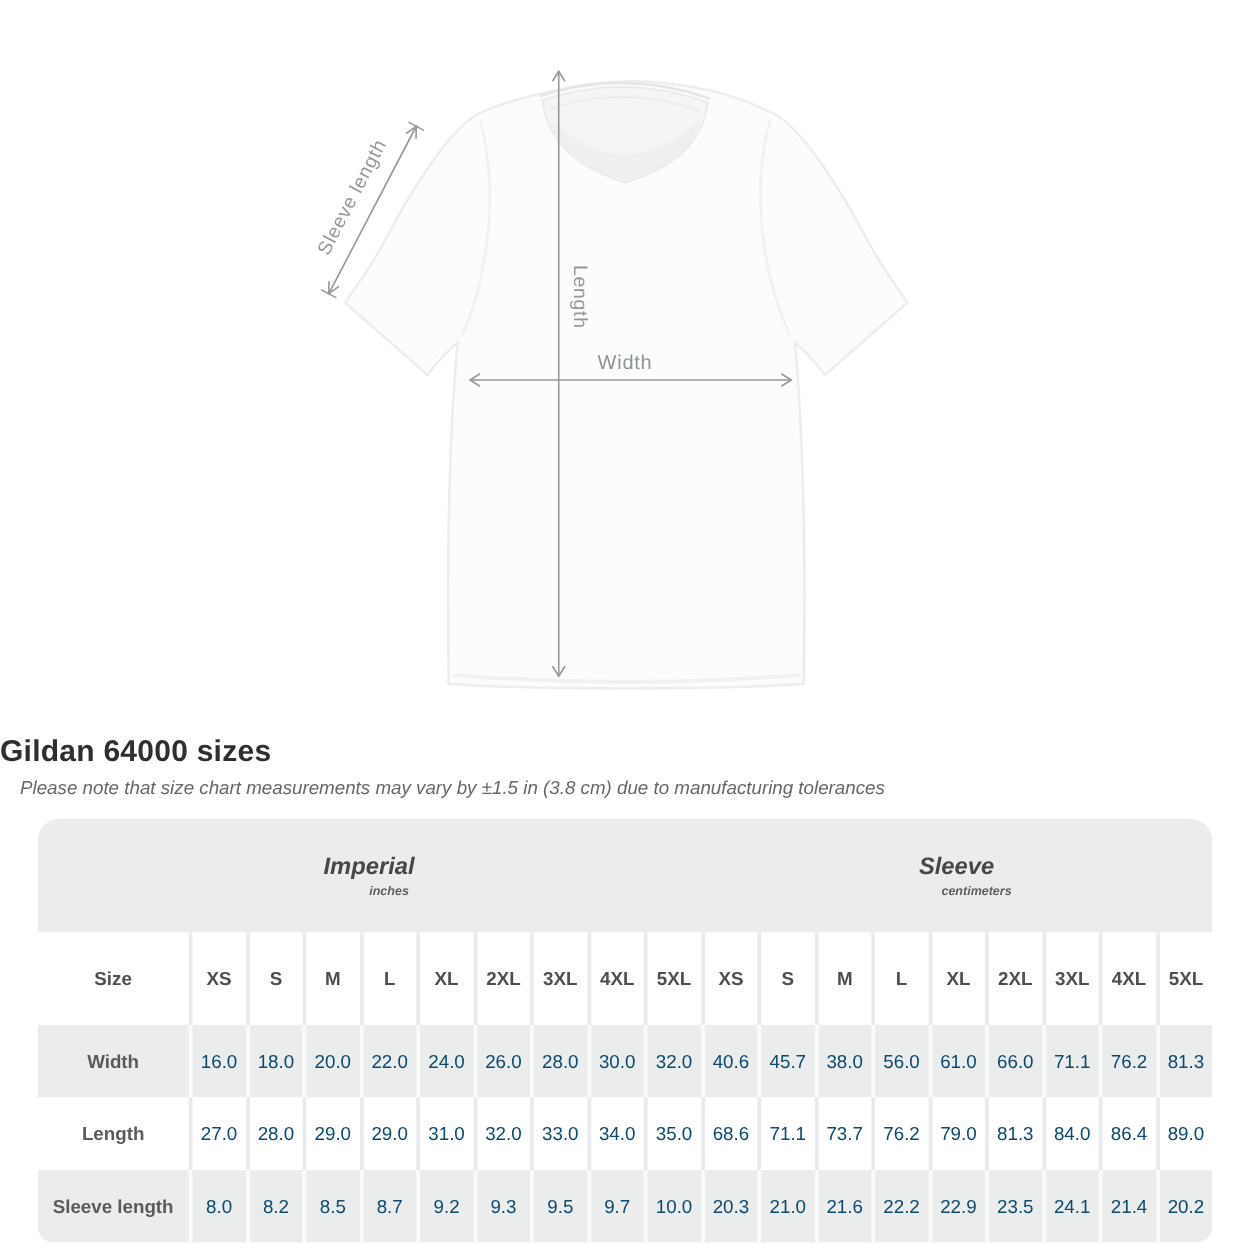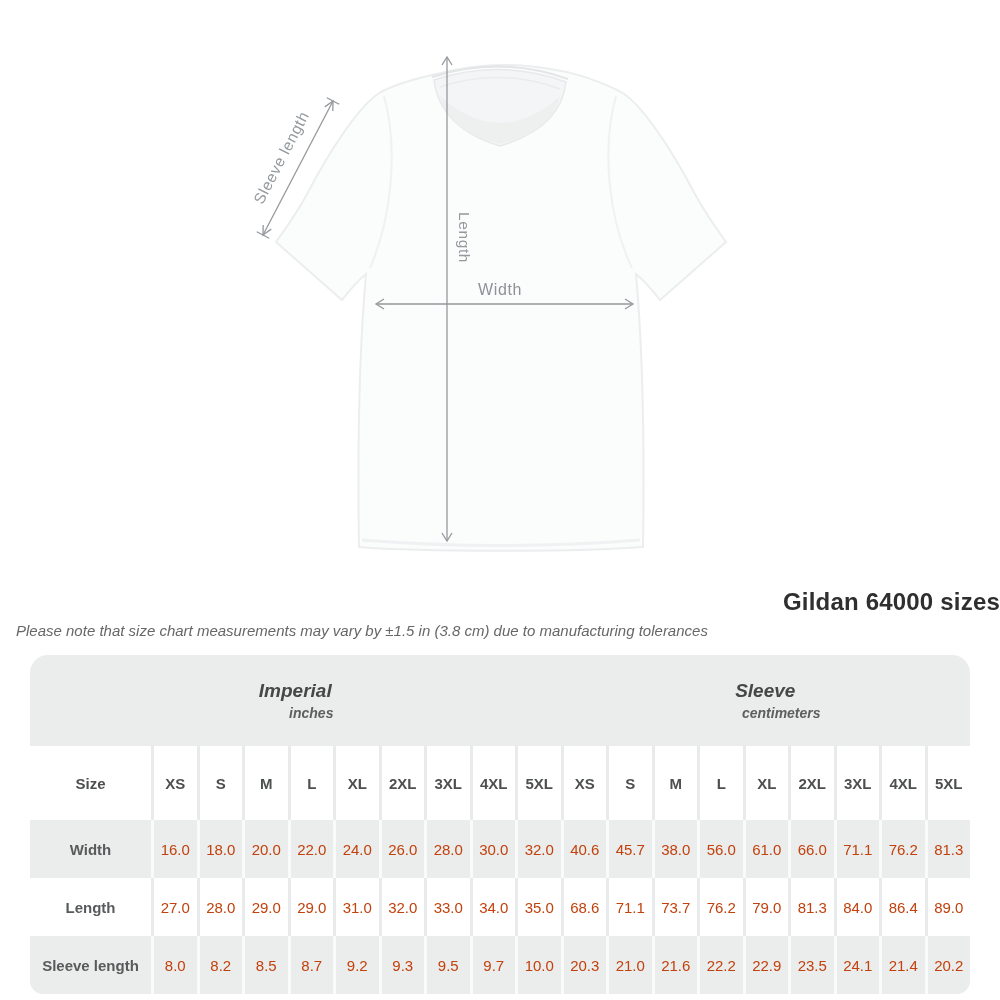--- a/index.html
+++ b/index.html
@@ -1,36 +1,36 @@
 <!DOCTYPE html>
 <html><head>
 <meta charset="utf-8">
 <style>
   html,body{margin:0;padding:0;background:#ffffff;}
   body{width:1000px;height:1000px;font-family:"Liberation Sans",sans-serif;overflow:hidden;}
   .diagram{position:relative;width:1000px;height:572px;}
   .diagram svg{display:block;}
 
-  .page-title{margin:16px 0 6px;text-align:right;font-size:24px;font-weight:bold;color:#2f2f2f;letter-spacing:.2px;}
+  .page-title{margin:16px 0 6px;text-align:left;font-size:24px;font-weight:bold;color:#2f2f2f;letter-spacing:.2px;}
   .note{margin:0 16px 16px;text-align:left;font-style:italic;font-size:15px;color:#676767;}
 
   .table-wrap{margin:0 30px;border-radius:18px 18px 13px 13px;overflow:hidden;}
   table{width:100%;border-collapse:separate;border-spacing:0;table-layout:fixed;}
   col.c-label{width:121px;}
   th,td{padding:0;text-align:center;vertical-align:middle;}
 
   tr.band th{background:#ebecec;height:91px;}
   .group-name{font-size:19px;font-weight:bold;font-style:italic;color:#474747;}
-  .group-unit{font-size:14px;font-style:italic;color:#5e5e5e;margin-top:3px;padding-left:32px;}
+  .group-unit{font-size:10px;font-style:italic;color:#5e5e5e;margin-top:3px;padding-left:32px;}
 
   tr.sizes th{background:#ffffff;height:74px;font-size:15px;font-weight:bold;color:#4d4f50;}
   tr.sizes > *:nth-child(n+2){border-left:3px solid #e9eaeb;}
 
   tbody th{font-size:15px;font-weight:bold;color:#585a5b;}
-  tbody td{font-size:15px;color:#c2410c;}
+  tbody td{font-size:15px;color:#0c4a6e;}
   tbody tr{height:58px;}
   tr.r-gray th,tr.r-gray td{background:#ebecec;}
   tr.r-white th,tr.r-white td{background:#ffffff;}
   tr.r-gray > *:nth-child(n+2){border-left:3px solid #f9fafa;}
   tr.r-white > *:nth-child(n+2){border-left:3px solid #e9eaeb;}
 
   .dim{stroke:#95999c;stroke-width:1.3;fill:none;}
   .dim-label{fill:#94999d;font-size:15.5px;letter-spacing:.6px;}
 </style>
 </head>

